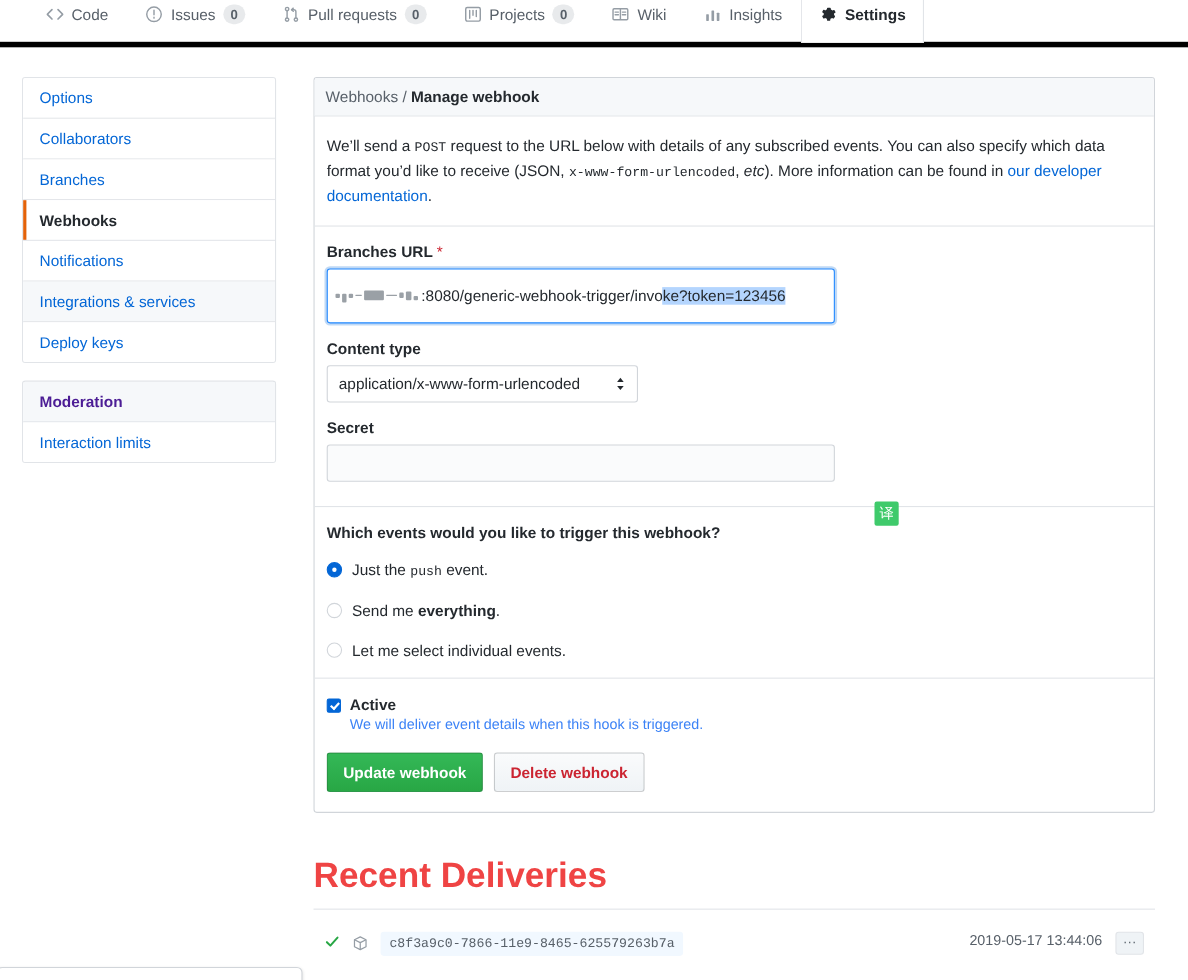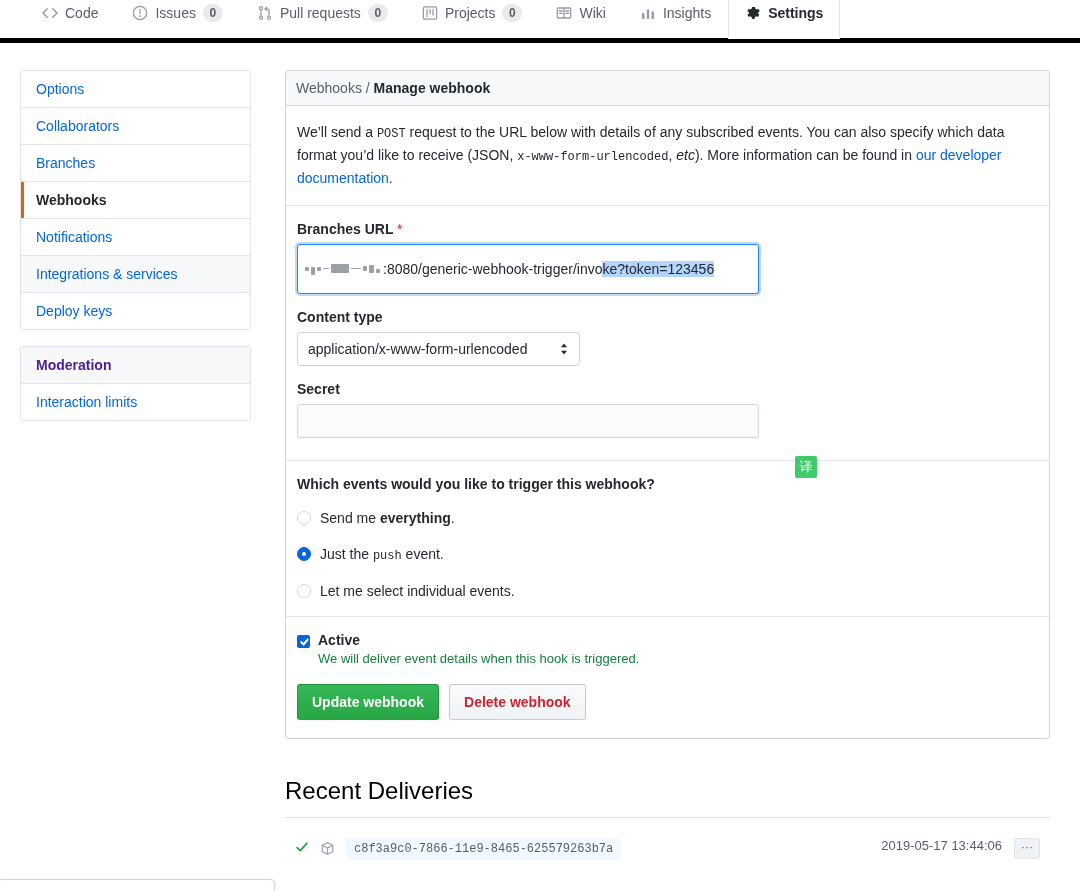--- a/index.html
+++ b/index.html
@@ -282,21 +282,21 @@
     position: absolute;
     left: 4px; top: 1px;
     width: 3px; height: 6px;
     border: solid #fff;
     border-width: 0 2px 2px 0;
     transform: rotate(42deg);
   }
   .check-title { font-size: 14px; font-weight: bold; color: #24292e; }
   .check-note {
     font-size: 13px;
-    color: #15803d;
+    color: #3b82f6;
     margin-top: 3px;
   }
 
   .btn-row { display: flex; gap: 10px; margin-top: 18px; }
   .btn {
     font-size: 14px;
     font-weight: bold;
     padding: 7px 14px;
     border-radius: 3px;
     cursor: pointer;
@@ -308,23 +308,23 @@
     border-color: rgba(27,31,35,0.2);
     color: #fff;
   }
   .btn-danger {
     background: linear-gradient(180deg,#fafbfc,#eff3f6);
     border-color: rgba(27,31,35,0.2);
     color: #cb2431;
   }
 
   .section-title {
-    font-size: 24px;
-    font-weight: normal;
-    color: #000000;
+    font-size: 32px;
+    font-weight: bold;
+    color: #ef4444;
     margin: 38px 0 12px 0;
   }
   .deliveries {
     border-top: 1px solid #e1e4e8;
     padding-top: 12px;
   }
   .delivery-row {
     display: flex;
     align-items: center;
     padding: 8px 0 8px 10px;
@@ -558,27 +558,27 @@
 
       <div class="box-row" style="border-top:none;padding-top:0;padding-bottom:22px;">
         <label class="form-label">Secret</label>
         <input class="text-input" type="text" value="" style="">
       </div>
 
       <div class="box-row">
         <p class="q-title">Which events would you like to trigger this webhook?</p>
 
         <div class="radio-row">
+          <span class="radio checked"></span>
+          <span><span>Just the </span><code>push</code><span> event.</span></span>
+        </div>
+
+        <div class="radio-row">
           <span class="radio"></span>
           <span><span>Send me </span><b>everything</b><span>.</span></span>
-        </div>
-
-        <div class="radio-row">
-          <span class="radio checked"></span>
-          <span><span>Just the </span><code>push</code><span> event.</span></span>
         </div>
 
         <div class="radio-row">
           <span class="radio"></span>
           <span>Let me select individual events.</span>
         </div>
       </div>
 
       <div class="box-row" style="padding-bottom:18px;">
         <div class="check-row">

